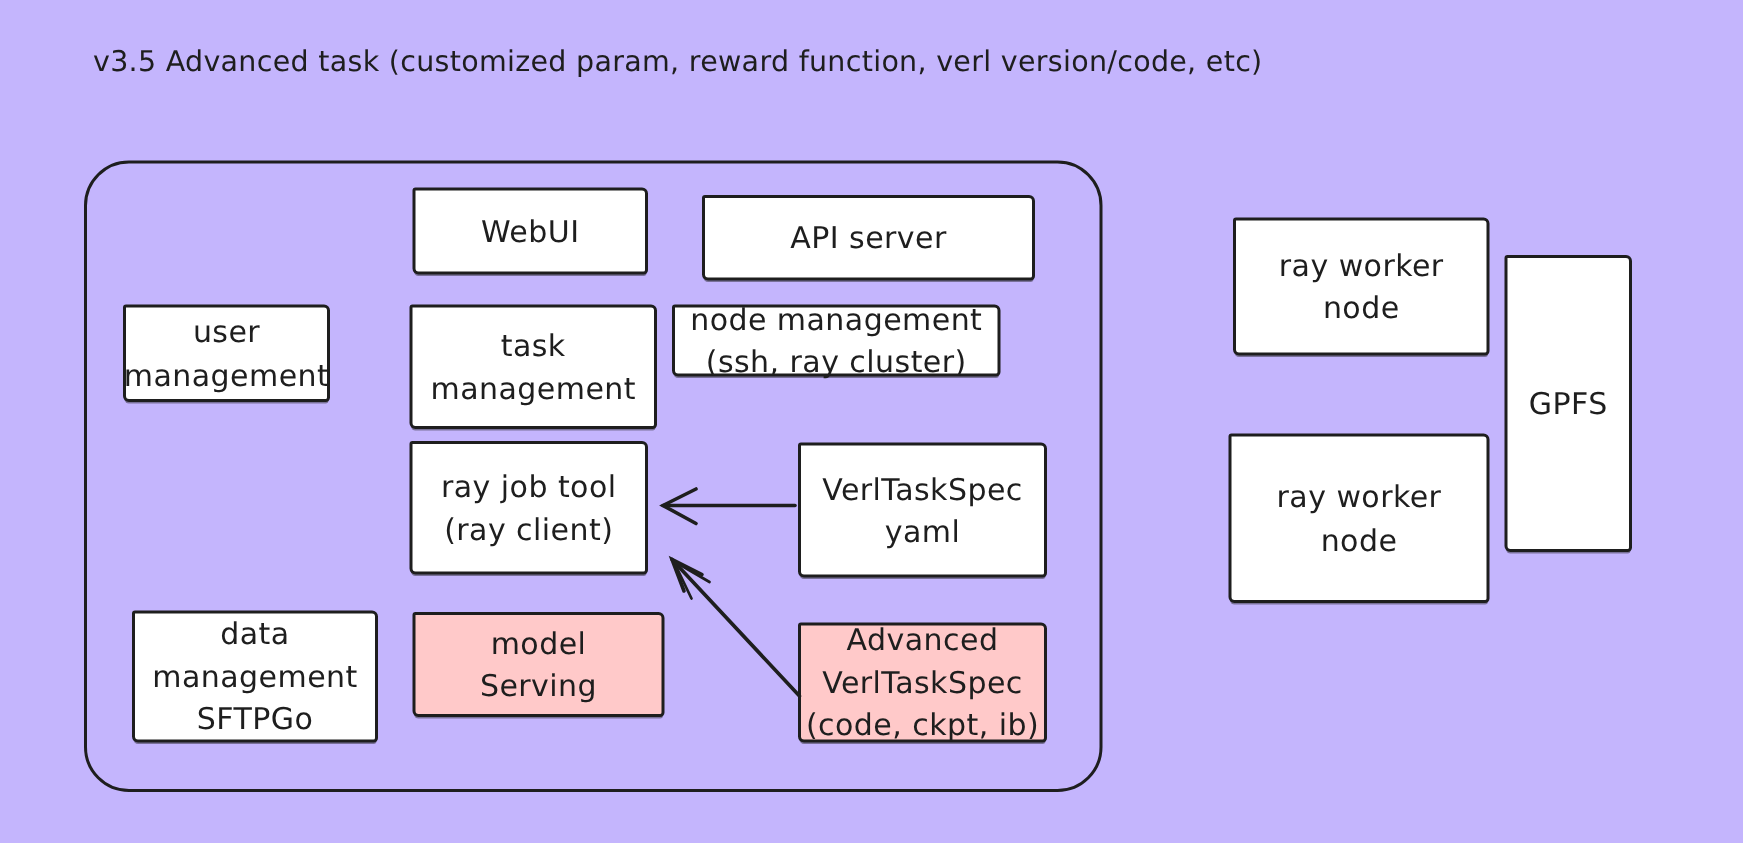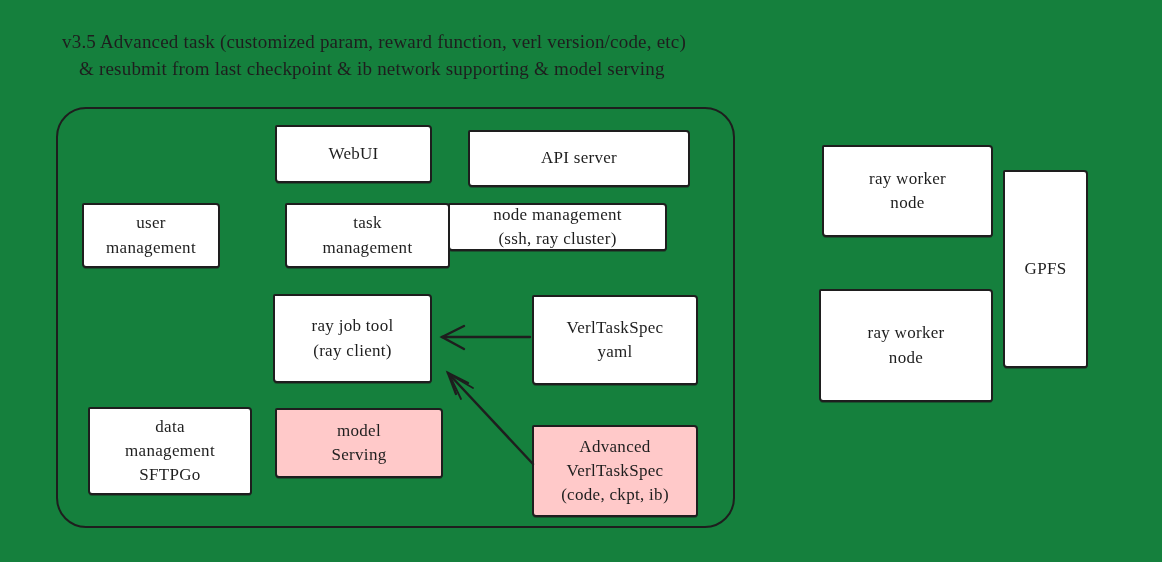--- a/index.html
+++ b/index.html
@@ -5,24 +5,23 @@
   html, body {
     margin: 0;
     padding: 0;
     background: #ffffff;
     font-family: "DejaVu Sans", sans-serif;
   }
   .canvas {
     position: relative;
     width: 1162px;
     height: 562px;
-    background: #15803d;
+    background: #c4b5fd;
     overflow: hidden;
     color: #1e1e1e;
-    font-family: Liberation Serif, serif;
   }
   .title {
     position: absolute;
     left: 62px;
     top: 28px;
     font-size: 19px;
     line-height: 27px;
     letter-spacing: 0.2px;
     color: #1e1e1e;
   }
@@ -42,21 +41,21 @@
     position: absolute;
     box-sizing: border-box;
     border: 2.3px solid #1e1e1e;
     border-radius: 2px 4px 3px 4px;
     background: #ffffff;
     display: flex;
     align-items: center;
     justify-content: center;
     text-align: center;
     white-space: pre-line;
-    font-size: 17px;
+    font-size: 20px;
     line-height: 1.42;
     letter-spacing: 0.3px;
     color: #1e1e1e;
     box-shadow: 0 2px 0 -1px rgba(30,30,30,0.45);
   }
   .node.pink { background: var(--pink, #ffc9c9); }
   .arrows {
     position: absolute;
     left: 0; top: 0;
     width: 1162px;
@@ -64,39 +63,38 @@
     pointer-events: none;
   }
 </style>
 </head>
 <body>
 
 <div class="canvas">
 
   <div class="title">
     <div>v3.5 Advanced task (customized param, reward function, verl version/code, etc)</div>
-    <div class="t2">&amp; resubmit from last checkpoint &amp; ib network supporting &amp; model serving</div>
   </div>
 
   <div class="frame"></div>
 
   <div class="node" style="left:275px; top:125px; width:157px; height:58px;">
     <span>WebUI</span>
   </div>
 
   <div class="node" style="left:468px; top:130px; width:222px; height:57px;text-align:center;">
     <span>API server</span>
   </div>
 
   <div class="node" style="left:82px; top:203px; width:138px; height:65px;">
     <span>user
 management</span>
   </div>
 
-  <div class="node" style="left:285px; top:203px; width:165px; height:65px;">
+  <div class="node" style="left:273px; top:203px; width:165px; height:83px;">
     <span>task
 management</span>
   </div>
 
   <div class="node" style="left:448px; top:203px; width:219px; height:48px;">
     <span>node management
 (ssh, ray cluster)</span>
   </div>
 
   <div class="node" style="left:273px; top:294px; width:159px; height:89px;">
@@ -113,21 +111,21 @@
     <span>data
 management
 SFTPGo</span>
   </div>
 
   <div class="node pink" style="left:275px; top:408px; width:168px; height:70px;">
     <span>model
 Serving</span>
   </div>
 
-  <div class="node pink" style="left:532px; top:415px; width:166px; height:92px;margin-top:10px;">
+  <div class="node pink" style="left:532px; top:415px; width:166px; height:80px;">
     <span>Advanced
 VerlTaskSpec
 (code, ckpt, ib)</span>
   </div>
 
   <div class="node" style="left:822px; top:145px; width:171px; height:92px;">
     <span>ray worker
 node</span>
   </div>
 

